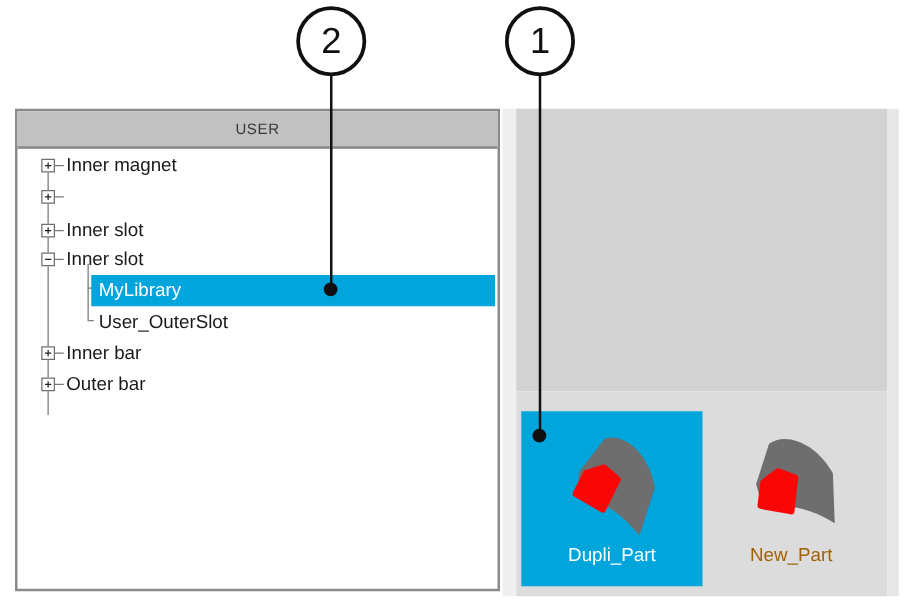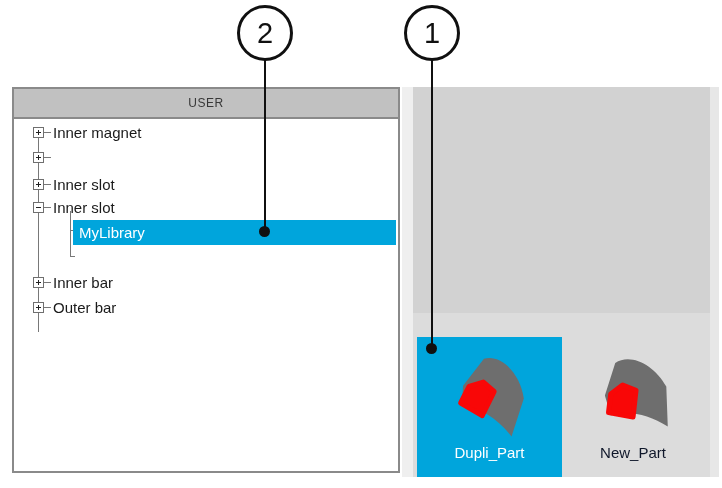--- a/index.html
+++ b/index.html
@@ -35,29 +35,29 @@
   .lbox.selected{background:var(--accent-blue);}
   .lbox.selected .tlabel{color:#fff;}
 
   
   .divider{position:absolute;left:402px;top:87px;width:11px;height:390px;background:var(--divider-gray);}
 
   
   .lib-panel{position:absolute;left:413px;top:87px;width:306px;height:390px;}
   .lib-top{position:absolute;left:0;top:0;width:297px;height:226px;background:var(--panel-gray);}
   .lib-bottom{position:absolute;left:0;top:226px;width:297px;height:164px;background:var(--parts-area-gray);
-              display:flex;align-items:flex-end;padding:7px 0 0 4px;box-sizing:border-box;}
+              display:flex;align-items:center;padding:7px 0 0 4px;box-sizing:border-box;}
   .scroll-strip{position:absolute;right:0;top:0;width:9px;height:390px;background:var(--scrollbar-gray);}
   .tile{width:145px;height:140px;display:flex;flex-direction:column;align-items:center;
         padding-top:20px;box-sizing:border-box;cursor:default;}
   .tile.sel{background:var(--accent-blue);}
   .tile + .tile{width:142px;}
   .part-icon{width:84px;height:74px;overflow:visible;color:var(--parts-area-gray);}
   .tile.sel .part-icon{color:var(--accent-blue);}
-  .tile-label{margin-top:13px;font-size:15px;color:#0f172a;white-space:nowrap;}
+  .tile-label{margin-top:13px;font-size:15px;color:#a16207;white-space:nowrap;}
   .tile.sel .tile-label{color:#fff;}
 
   
   .cline{position:absolute;width:2px;background:#101010;z-index:5;}
   .cdot{position:absolute;width:11px;height:11px;border-radius:50%;background:#101010;z-index:5;}
   .callout{position:absolute;top:5px;width:56px;height:56px;border:3px solid #101010;border-radius:50%;
            background:#fff;display:flex;align-items:center;justify-content:center;
            font-size:29px;color:#101010;z-index:6;box-sizing:border-box;}
 </style>
 </head>
@@ -88,20 +88,25 @@
         <span class="tlabel">Inner slot</span>
       </div>
       <div class="trow" style="top:76px">
         <span class="expander"></span>
         <span class="tick"></span>
         <span class="tlabel">Inner slot</span>
       </div>
       <div class="trow child" style="top:101px">
         <div class="lbox selected">
           <span class="tlabel">MyLibrary</span>
+        </div>
+      </div>
+      <div class="trow child" style="top:126px">
+        <div class="lbox">
+          <span class="tlabel">User_OuterSlot</span>
         </div>
       </div>
       <div class="trow" style="top:176px">
         <span class="expander plus"></span>
         <span class="tick"></span>
         <span class="tlabel">Outer bar</span>
       </div>
       <div class="trow" style="top:151px">
         <span class="expander plus"></span>
         <span class="tick"></span>

